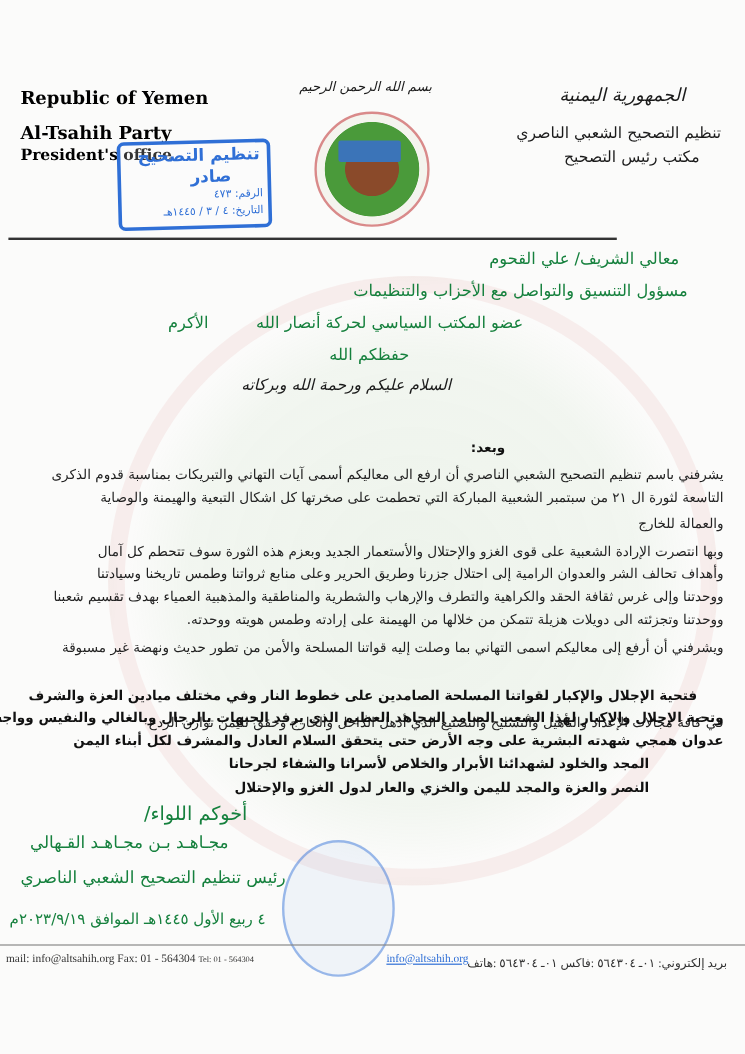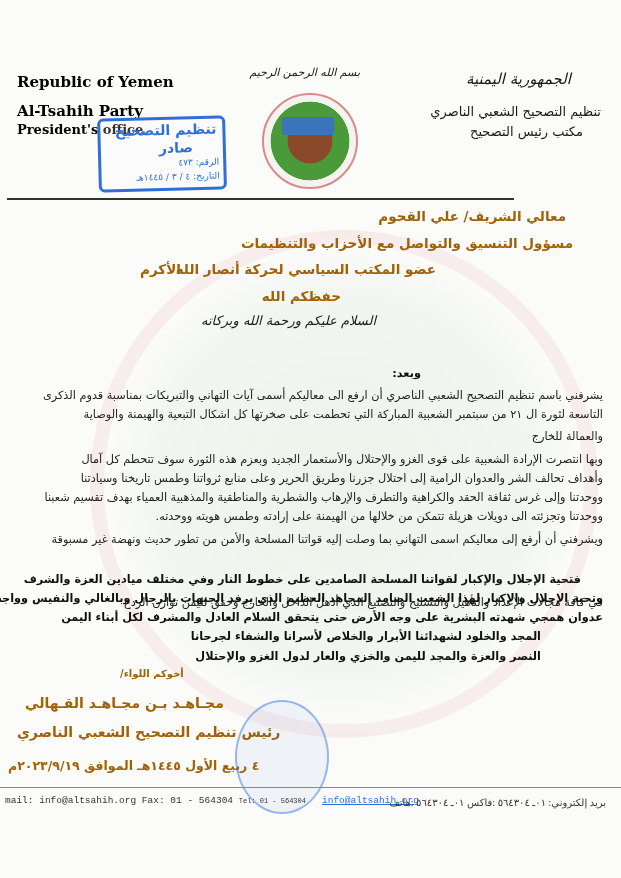--- a/index.html
+++ b/index.html
@@ -31,25 +31,25 @@
     .stamp {
       position: absolute; left: 98px; top: 117px; width: 122px; height: 68px;
       border: 3px solid #2f6fd6; border-radius: 6px; color: #2f6fd6;
       transform: rotate(-1.5deg); background: rgba(255,255,255,0.2);
     }
     .stamp .t1 { position:absolute; right:6px; top:2px; font-size:14px; font-weight:bold; }
     .stamp .t2 { position:absolute; right:30px; top:20px; font-size:14px; font-weight:bold; letter-spacing:4px;}
     .stamp .t3 { position:absolute; right:4px; top:38px; font-size:9px; }
     .stamp .t4 { position:absolute; right:4px; top:52px; font-size:9px; }
     .divider { position:absolute; left:7px; top:198px; width:507px; height:2px; background:#333; }
-    .bold-line { font-weight: bold; font-size: 13.5px; color: #a16207; }
+    .bold-line { font-weight: normal; font-size: 13.5px; color: #15803d; }
     .body-line { font-size: 11.3px; color: #222; white-space: nowrap; }
     .body-bold { font-size: 11.3px; font-weight: bold; color: #111; white-space: nowrap; }
     .footer-line { position:absolute; left:0; top:787px; width:621px; height:1px; background:#888; }
-    .footer-en { font-family: Liberation Mono, monospace; font-size: 9.5px; color:#333; }
+    .footer-en { font-family: Liberation Serif, serif; font-size: 9.5px; color:#333; }
     .footer-link { color: #2f6fd6; text-decoration: underline; }
     .seal {
       position:absolute; left:235px; top:700px; width:90px; height:110px; border-radius:50%;
       border: 2px solid rgba(47,111,214,0.45); background: rgba(47,111,214,0.06);
     }
   </style>
 </head>
 <body>
 
 <div class="watermark"></div>
@@ -94,21 +94,21 @@
 <div class="abs ar body-line" style="right:18px; top:510px;">ووحدتنا وتجزئته الى دويلات هزيلة تتمكن من خلالها من الهيمنة على إرادته وطمس هويته ووحدته.</div>
 <div class="abs ar body-line" style="right:18px; top:533px;">ويشرفني أن أرفع إلى معاليكم اسمى التهاني بما وصلت إليه قواتنا المسلحة والأمن من تطور حديث ونهضة غير مسبوقة</div>
 <div class="abs ar body-line" style="right:18px; top:552px;margin-top:44px;">في كافة مجالات الإعداد والتأهيل والتسليح والتصنيع الذي أذهل الداخل والخارج وحقق لليمن توازن الردع</div>
 
 <div class="abs ar body-bold" style="right:40px; top:573px;">فتحية الإجلال والإكبار لقواتنا المسلحة الصامدين على خطوط النار وفي مختلف ميادين العزة والشرف</div>
 <div class="abs ar body-bold" style="right:18px; top:592px;">وتحية الإجلال والإكبار لهذا الشعب الصامد المجاهد العظيم الذي يرفد الجبهات بالرجال وبالغالي والنفيس وواجه اكبر</div>
 <div class="abs ar body-bold" style="right:18px; top:611px;">عدوان همجي شهدته البشرية على وجه الأرض حتى يتحقق السلام العادل والمشرف لكل أبناء اليمن</div>
 <div class="abs ar body-bold" style="right:80px; top:630px;">المجد والخلود لشهدائنا الأبرار والخلاص لأسرانا والشفاء لجرحانا</div>
 <div class="abs ar body-bold" style="right:80px; top:650px;">النصر والعزة والمجد لليمن والخزي والعار لدول الغزو والإحتلال</div>
 
-<div class="abs ar bold-line" style="left:120px; top:668px; font-size:10px;">أخوكم اللواء/</div>
+<div class="abs ar bold-line" style="left:120px; top:668px; font-size:16px;">أخوكم اللواء/</div>
 <div class="abs ar bold-line" style="left:25px; top:695px; font-size:14px;">مجـاهـد بـن مجـاهـد القـهالي</div>
 <div class="abs ar bold-line" style="left:17px; top:724px; font-size:14px;">رئيس تنظيم التصحيح الشعبي الناصري</div>
 <div class="abs ar bold-line" style="left:8px; top:758px; font-size:12.5px;">٤ ربيع الأول ١٤٤٥هـ الموافق ٢٠٢٣/٩/١٩م</div>
 
 <div class="seal"></div>
 
 <div class="footer-line"></div>
 
 <div class="abs footer-en" style="left:5px; top:795px; white-space:nowrap;">
   <span>mail:</span>

